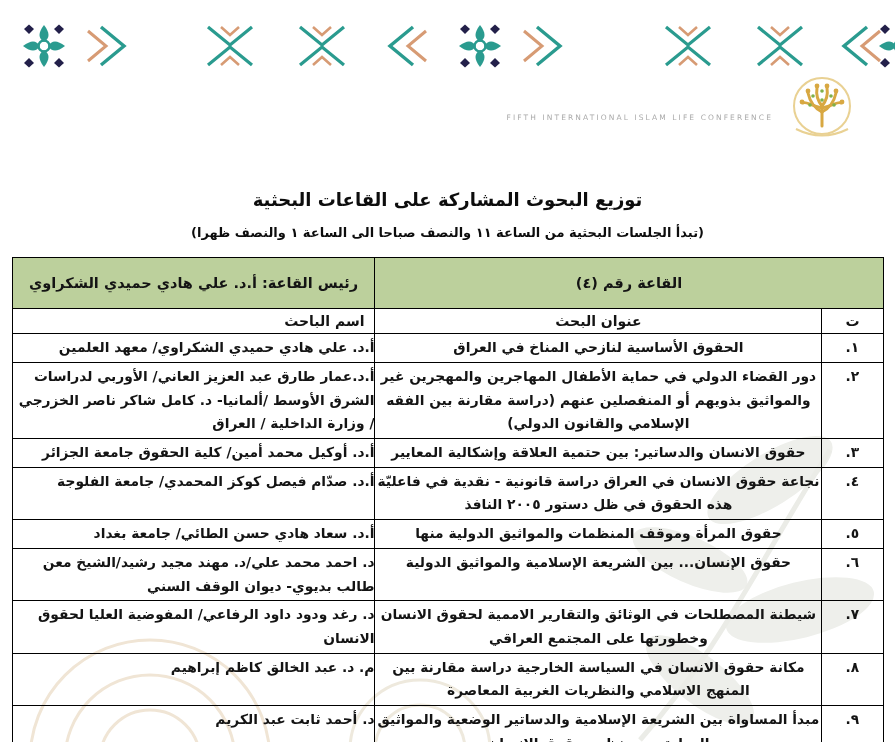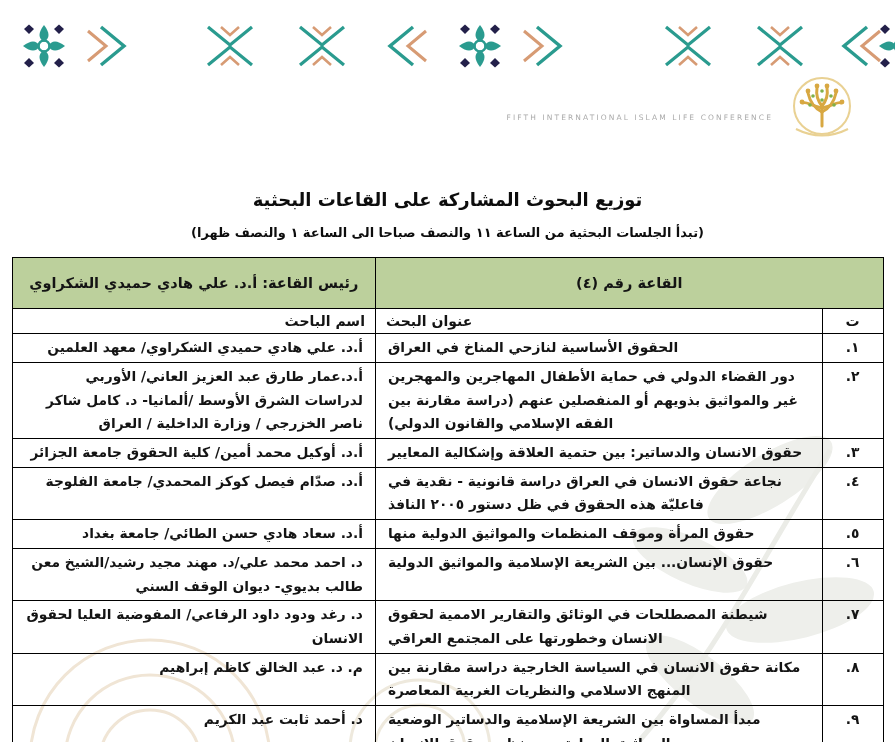--- a/index.html
+++ b/index.html
@@ -18,25 +18,25 @@
   .logo-ar{font-size:19px;font-weight:bold;color:#8d8d8d;line-height:1.25;}
   .logo-en{font-size:7.5px;letter-spacing:2.1px;color:#aaaaaa;direction:ltr;text-align:left;margin-top:12px;}
   
   .page-title{ text-align:center;font-size:18px;font-weight:bold;margin-top:41px;color:#0d0d0d;}
   .page-subtitle{text-align:center;font-size:13px;font-weight:bold;margin-top:15px;color:#0d0d0d;}
   
   table{
     width:872px;margin:17px auto 0 auto;border-collapse:collapse;direction:rtl;
     position:relative;z-index:1;background:transparent;
   }
-  td,th{border:1.6px solid #000;font-weight:bold;font-size:13.8px;vertical-align:top;padding:2px 12px;line-height:1.72;}
+  td,th{border:1.6px solid #000;font-weight:bold;font-size:13.8px;vertical-align:top;padding:2px 0;line-height:1.72;}
   tr.hdr td{background:#bcd09c;text-align:center;height:26px;font-size:14.5px;vertical-align:middle;padding:12px 6px;}
   tr.sub td{height:20px;font-size:14px;padding:0 10px;}
   td.num{text-align:center;width:42px;padding:2px 2px;}
-  td.ttl{width:452px;text-align:left;}
+  td.ttl{width:452px;text-align:center;}
   td.res{width:362px;text-align:right;}
   
   .wm{position:absolute;left:0;top:0;z-index:0;pointer-events:none;}
 </style>
 </head>
 <body>
 
 <svg class="wm" width="895" height="742" viewBox="0 0 895 742">
   <g>
     <ellipse cx="770" cy="480" rx="72" ry="26" transform="rotate(-32 770 480)" fill="#eeefeb"></ellipse>

